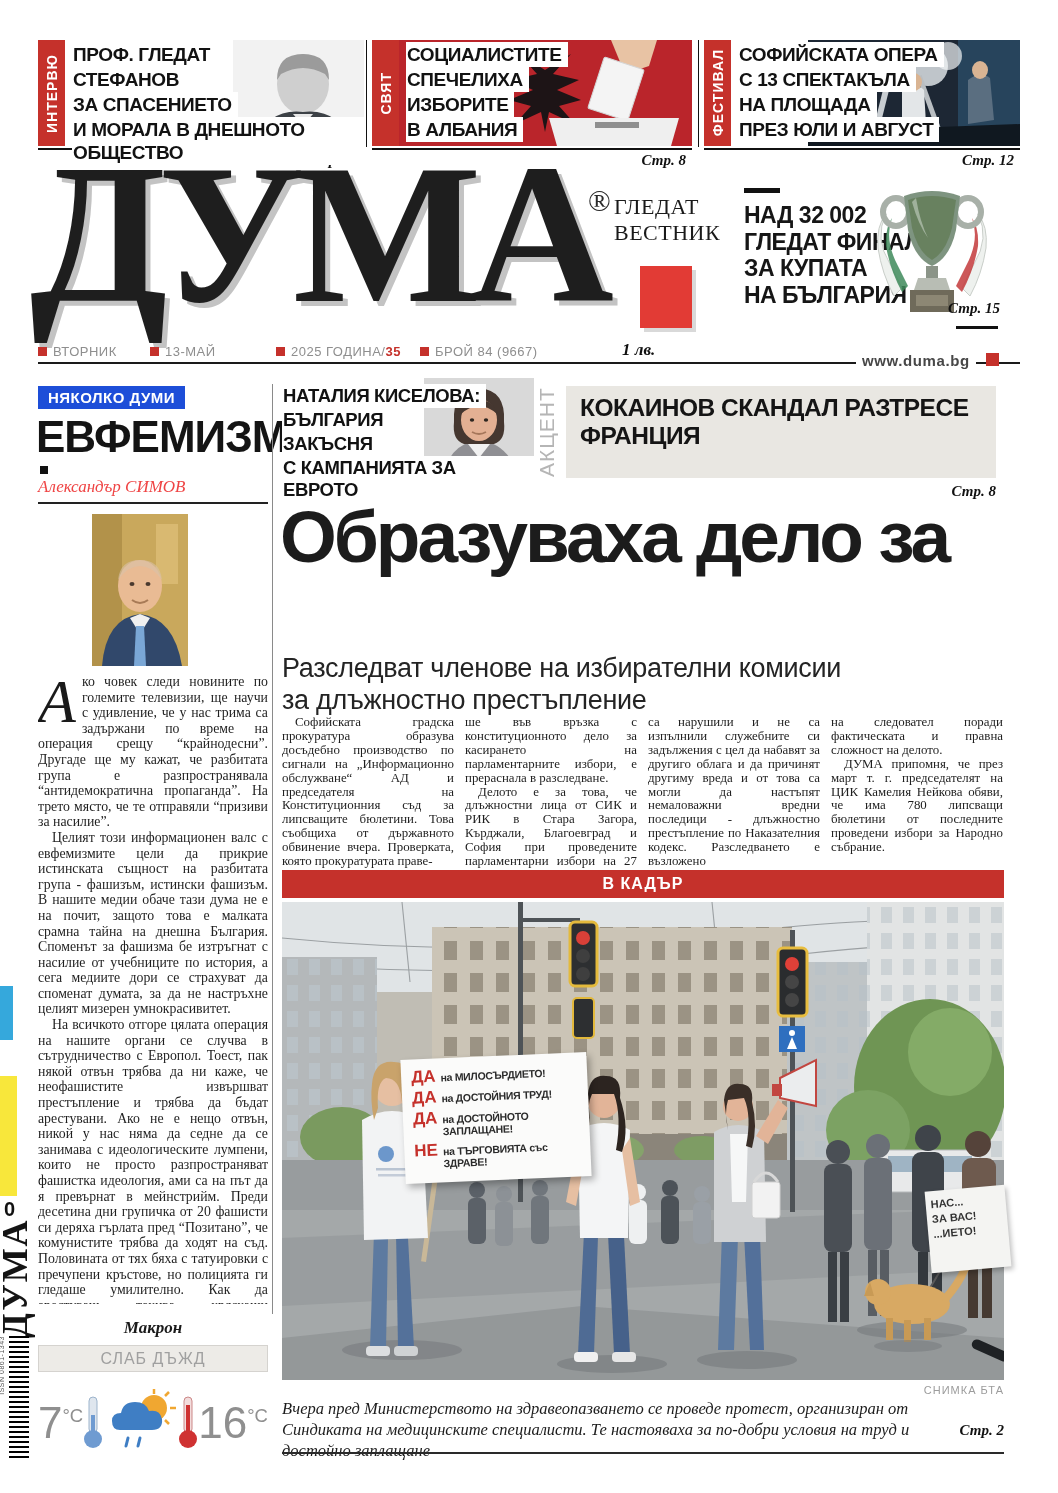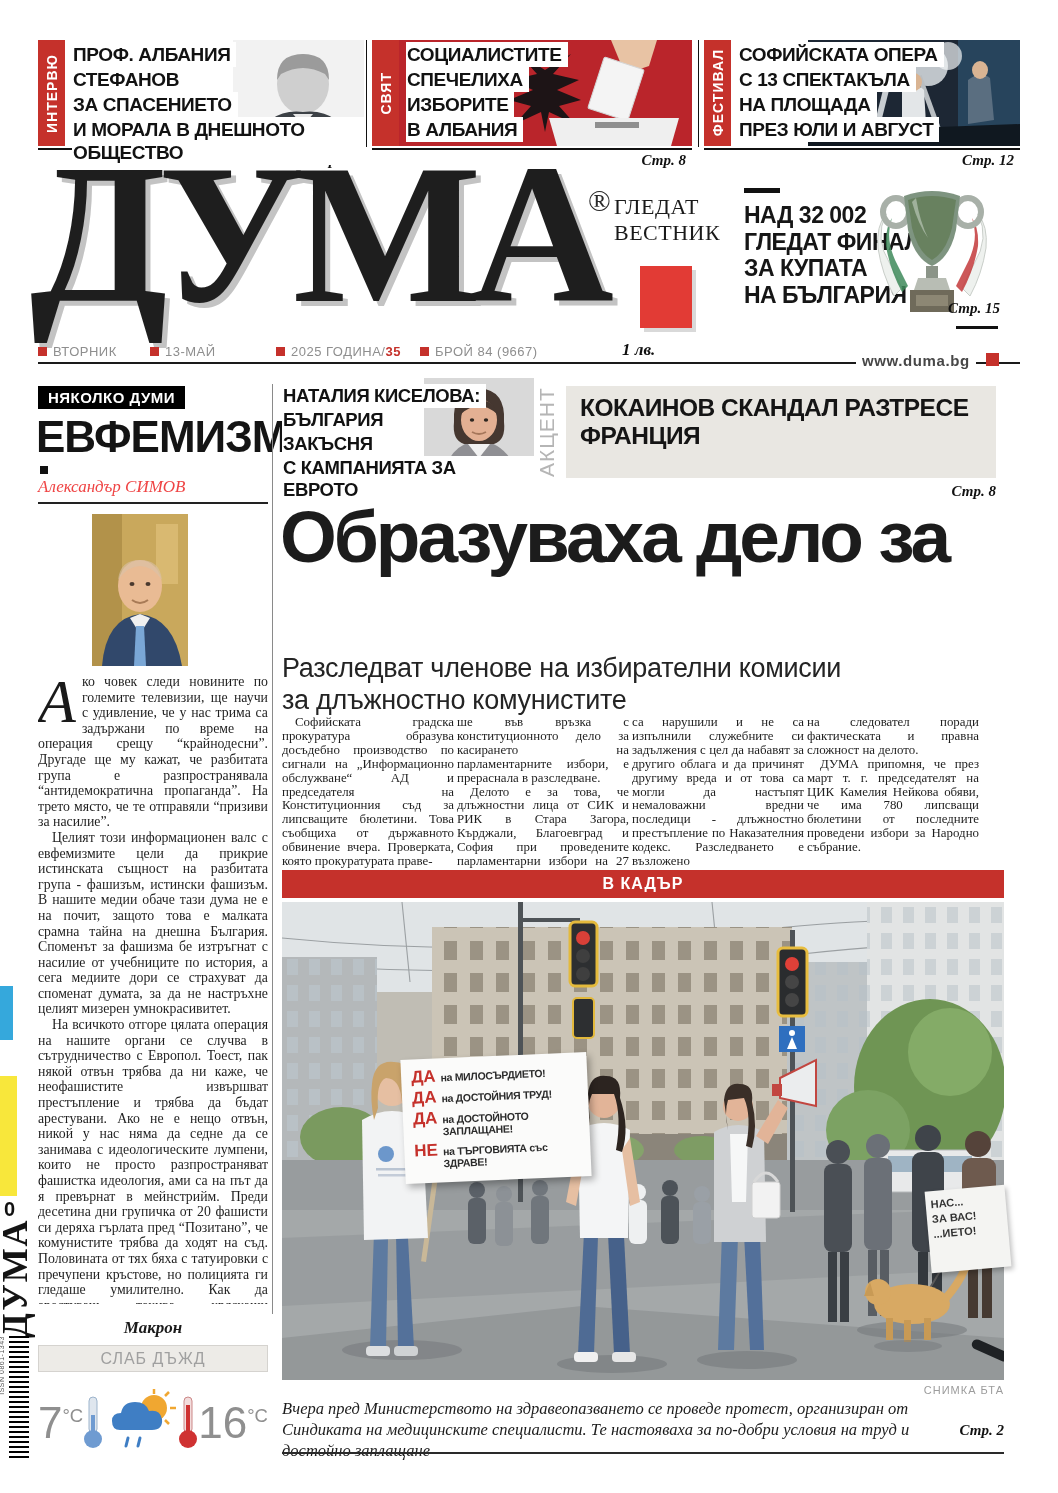--- a/index.html
+++ b/index.html
@@ -41,21 +41,21 @@
 
   
   .ibitem { position:absolute; top:344px; font-size:13px; color:#8e8e8e; letter-spacing:0.5px; }
   .ibsq { display:inline-block; width:9px; height:9px; background:#c5312b; margin-right:6px; }
   #infobar-rule { position:absolute; left:38px; top:362px; width:982px; height:2px; background:#1a1a1a; }
   #site { position:absolute; left:856px; top:352px; background:#fff; padding:0 6px; z-index:2;
           font-weight:bold; font-size:15px; color:#474747; letter-spacing:0.6px; }
   #site-sq { position:absolute; left:986px; top:353px; width:13px; height:13px; background:#c5312b; z-index:2; }
 
   
-  #kicker { position:absolute; left:38px; top:386px; background:#000000; color:#fff;
+  #kicker { position:absolute; left:38px; top:386px; background:#1d4ed8; color:#fff;
             font-weight:bold; font-size:15px; letter-spacing:0.5px; padding:3px 10px; }
   #op-title { position:absolute; left:36px; top:412px; font-weight:bold; font-size:44px;
             letter-spacing:-1px; color:#141414; }
   #op-bullet { position:absolute; left:40px; top:466px; width:8px; height:8px; background:#111; }
   #op-author { position:absolute; left:38px; top:477px; font-size:17px; color:#ef4444; }
   #op-rule { position:absolute; left:38px; top:502px; width:230px; height:2px; background:#222; }
   #op-text { position:absolute; left:38px; top:674px; width:230px; height:630px; overflow:hidden;
              font-family:"Liberation Serif",serif; font-size:13.8px; line-height:15.6px;
              text-align:justify; color:#1f1f1f; }
   #op-text p.ind { text-indent:14px; }
@@ -102,21 +102,21 @@
   #accent-text { padding:2px 14px 0; font-family:"Liberation Serif",serif; font-style:italic;
       font-size:15px; line-height:19px; text-align:justify; color:#222; }
   #accent-page { position:absolute; left:930px; top:483px; width:66px; text-align:right; }
 
   
   .hl { position:absolute; left:280px; font-weight:bold; font-size:73px; line-height:70px;
         letter-spacing:-3px; color:#1c1c1c; white-space:nowrap; }
   .sub { position:absolute; left:282px; font-size:27px; line-height:33px; color:#242424;
         letter-spacing:-0.3px; white-space:nowrap; }
   #cols { position:absolute; left:282px; top:716px; width:722px; height:152px; display:flex;
-        gap:3px; overflow:hidden; }
+        gap:11px; overflow:hidden; }
   #cols .col { width:172px; font-family:"Liberation Serif",serif; font-size:12.9px;
         line-height:13.9px; text-align:justify; color:#1e1e1e; }
   #cols p.ind { text-indent:13px; }
 
   
   #vkbar { position:absolute; left:282px; top:870px; width:722px; height:28px; background:#c5312b;
         display:flex; align-items:center; justify-content:center; color:#fff; font-weight:bold;
         font-size:16px; letter-spacing:1px; }
   #photo { position:absolute; left:282px; top:902px; width:722px; height:478px; overflow:hidden; background:#d4d9dc; }
   #placard { position:absolute; left:403px; top:1056px; width:186px; height:124px; background:#fbfbfa;
@@ -148,21 +148,21 @@
         <ellipse cx="70" cy="44" rx="26" ry="30" fill="#cfcfcf"></ellipse>
         <path d="M44,40 Q44,14 70,14 Q96,14 96,40 L92,34 Q70,22 48,34 Z" fill="#9b9b9b"></path>
         <path d="M20,106 Q34,68 70,72 Q106,68 122,106 Z" fill="#3c4146"></path>
         <path d="M60,74 L70,86 L80,74 Z" fill="#e9e9e9"></path>
       </svg>
     </div>
     <div class="tband">
         <span>ИНТЕРВЮ</span>
       </div>
     <div class="tlines">
-      <span class="chip">ПРОФ. АЛБАНИЯ</span>
+      <span class="chip">ПРОФ. ГЛЕДАТ</span>
       <span class="chip">СТЕФАНОВ</span>
       <span class="chip">ЗА СПАСЕНИЕТО</span>
       <span class="chip">И МОРАЛА В ДНЕШНОТО ОБЩЕСТВО</span>
     </div>
     <div class="trule"></div>
     <div class="abs pageref" style="right:6px;top:112px;">Стр. 11</div>
   </div>
 
   <div class="vsep" style="left:366px;"></div>
 
@@ -370,21 +370,21 @@
   </div>
 
   <div id="accent-vert">АКЦЕНТ</div>
   <div id="accent-box">
     <div id="accent-title">КОКАИНОВ СКАНДАЛ РАЗТРЕСЕ ФРАНЦИЯ</div>
   </div>
   <div class="abs pageref" id="accent-page">Стр. 8</div>
 
   <div class="hl" style="top:502px;">Образуваха дело за</div>
   <div class="sub" style="top:652px;">Разследват членове на избирателни комисии</div>
-  <div class="sub" style="top:684px;">за длъжностно комунистите</div>
+  <div class="sub" style="top:684px;">за длъжностно престъпление</div>
 
   <div id="cols">
     <div class="col">
       <p class="ind">Софийската градска прокуратура образува досъдебно производство по сигнали на „Информационно обслужване“ АД и председателя на Конституционния съд за липсващите бюлетини. Това съобщиха от държавното обвинение вчера. Проверката, която прокуратурата праве-</p>
     </div>
     <div class="col">
       <p>ше във връзка с конституционното дело за касирането на парламентарните избори, е прераснала в разследване.</p>
       <p class="ind">Делото е за това, че длъжностни лица от СИК и РИК в Стара Загора, Кърджали, Благоевград и София при проведените парламентарни избори на 27 октомври м.г.</p>
     </div>
     <div class="col">

